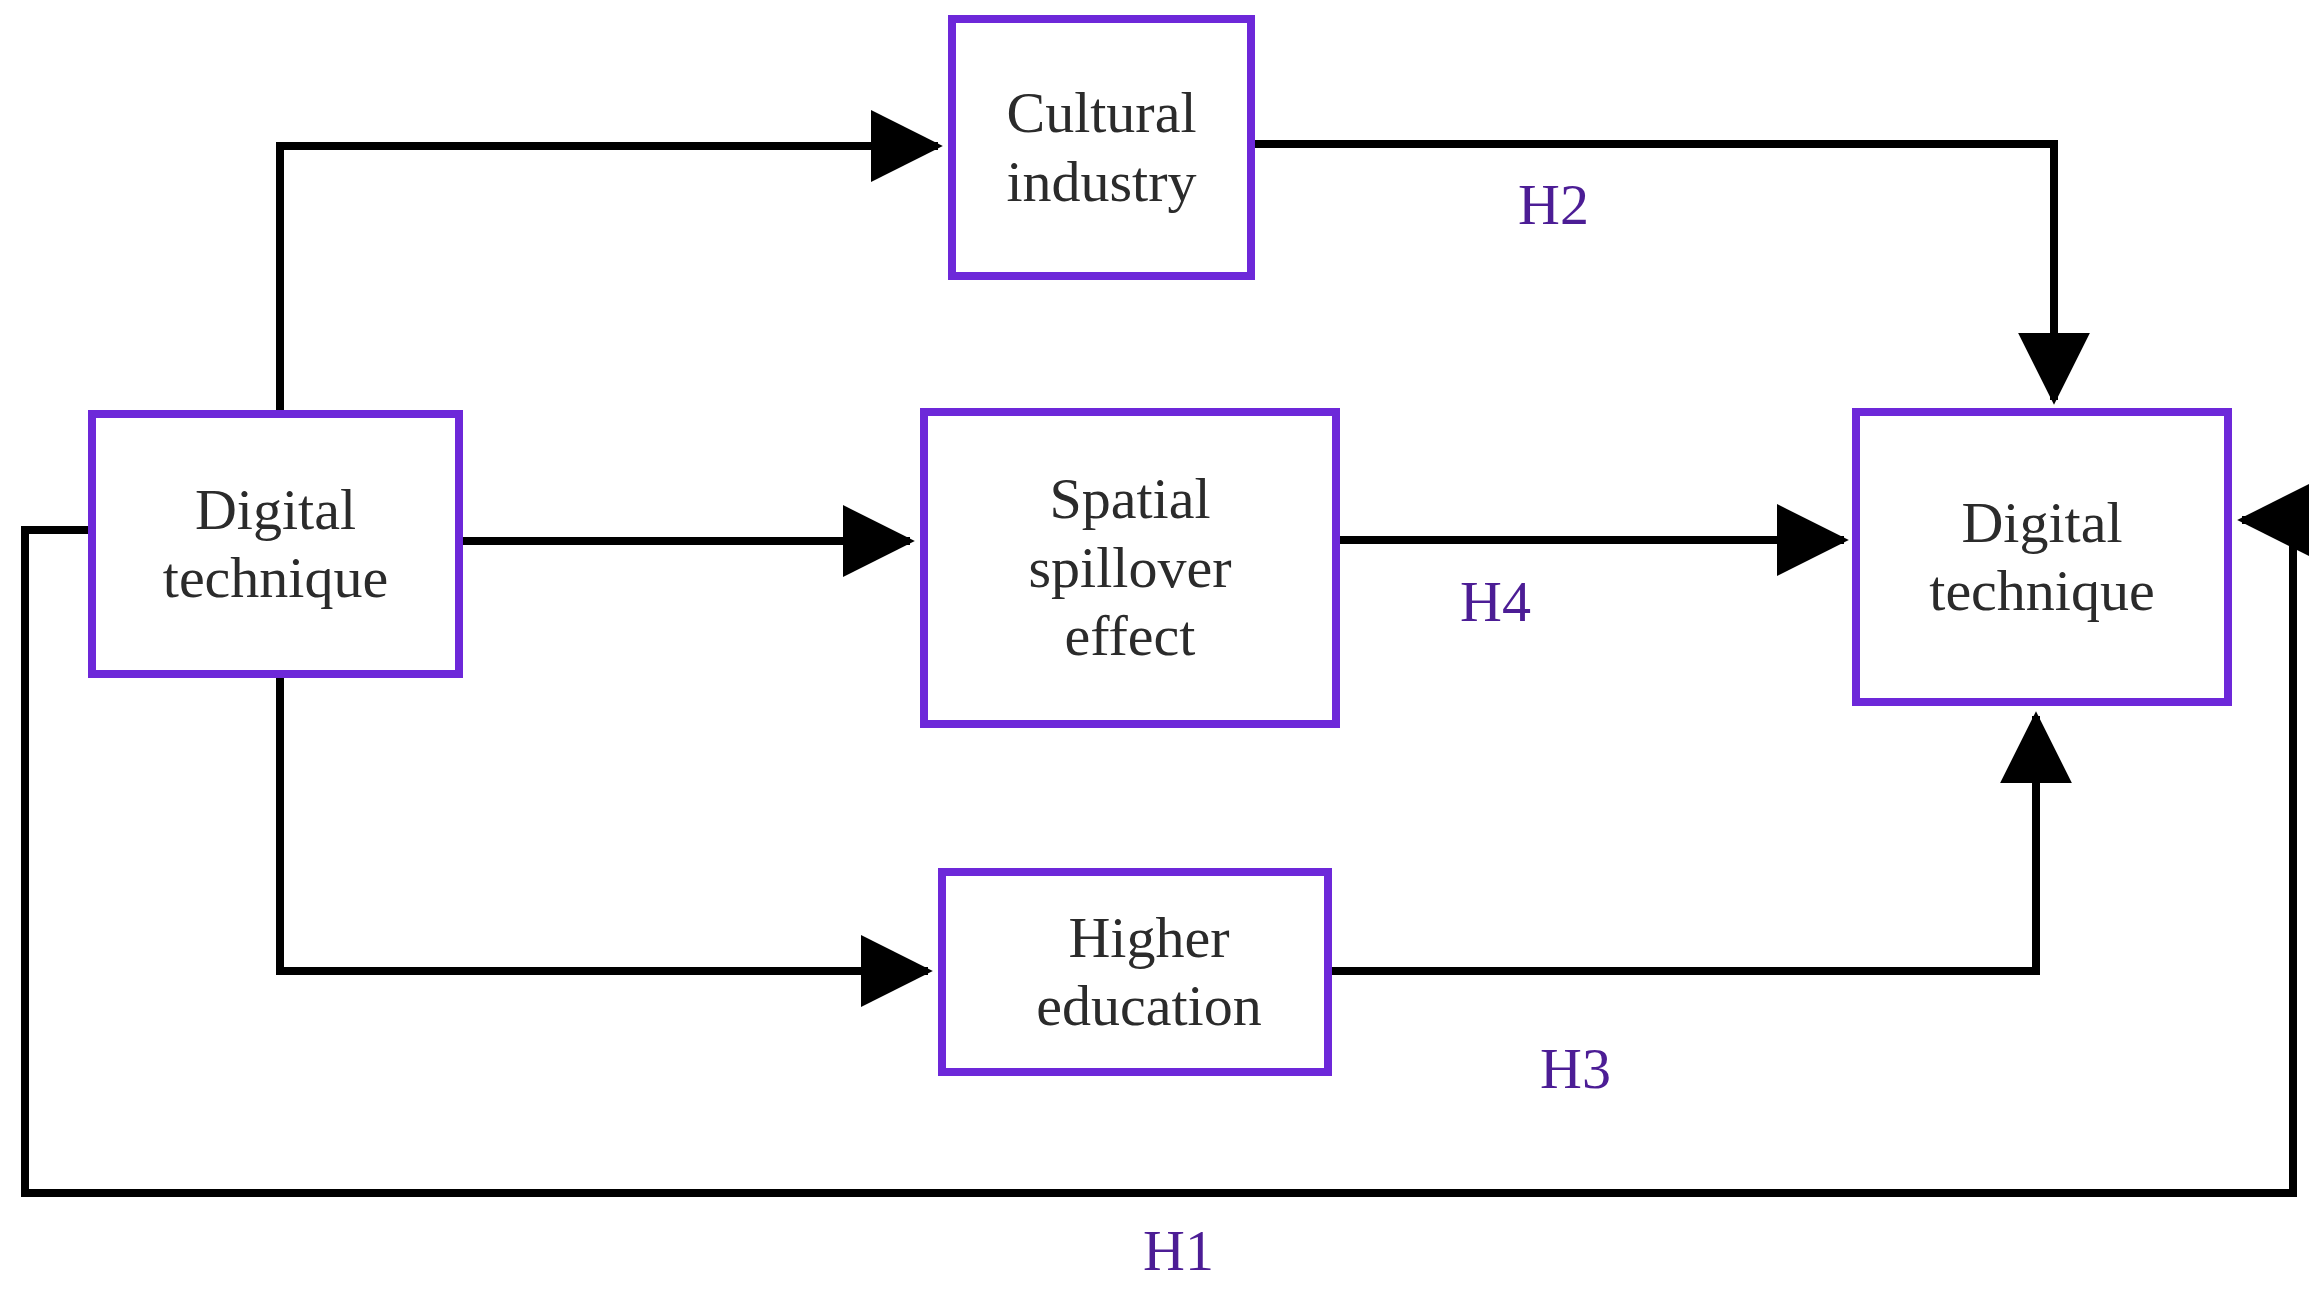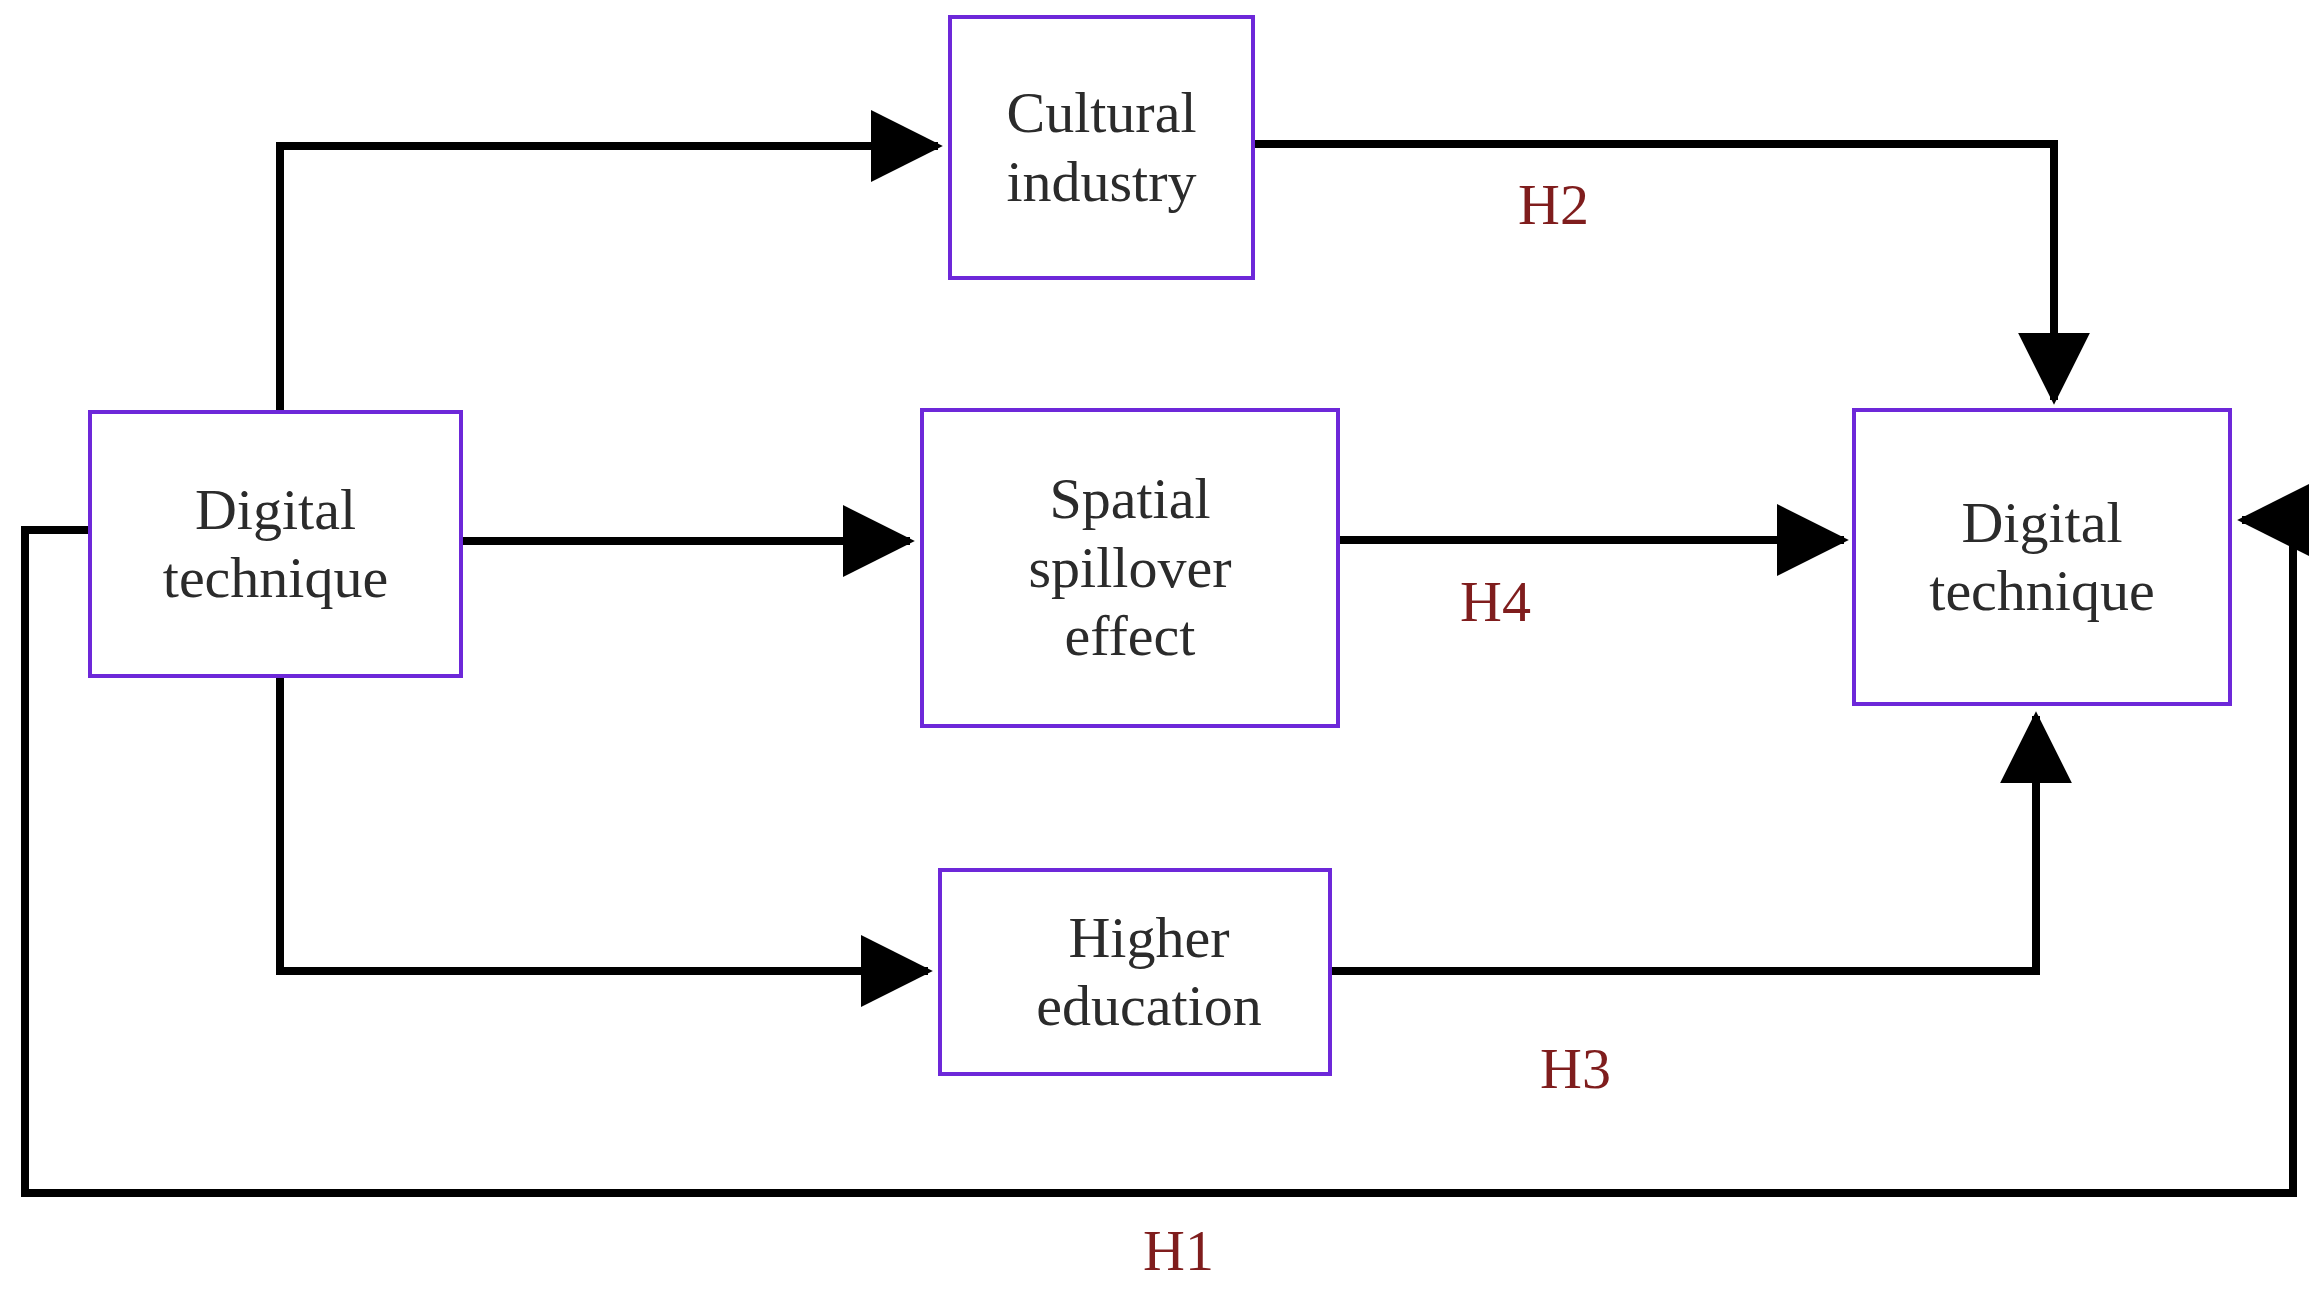--- a/index.html
+++ b/index.html
@@ -20,35 +20,35 @@
     left: 0;
     top: 0;
     width: 2319px;
     height: 1306px;
     pointer-events: none;
   }
   .node {
     position: absolute;
     box-sizing: border-box;
     background: #ffffff;
-    border: 4px solid #6d28d9;
+    border: 8px solid #6d28d9;
     display: flex;
     align-items: center;
     justify-content: center;
     text-align: center;
     color: #2b2b2b;
     font-size: 58px;
     line-height: 1.18;
     font-family: "Liberation Serif", "DejaVu Serif", serif;
     z-index: 2;
   }
   .node span { display: block; white-space: pre-line; }
   .hyp-label {
     position: absolute;
-    color: #7f1d1d;
+    color: #4c1d95;
     font-size: 58px;
     line-height: 1;
     font-family: "Liberation Serif", "DejaVu Serif", serif;
     white-space: nowrap;
     z-index: 3;
   }
 </style>
 </head>
 <body>
 

